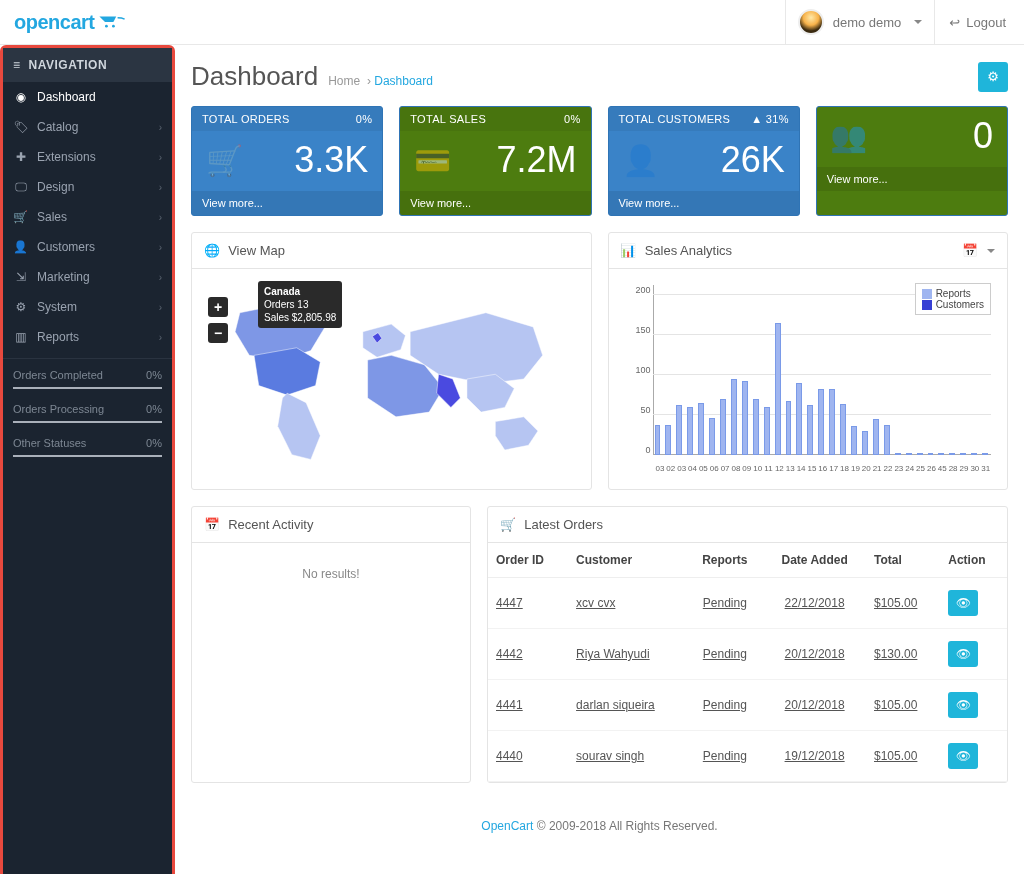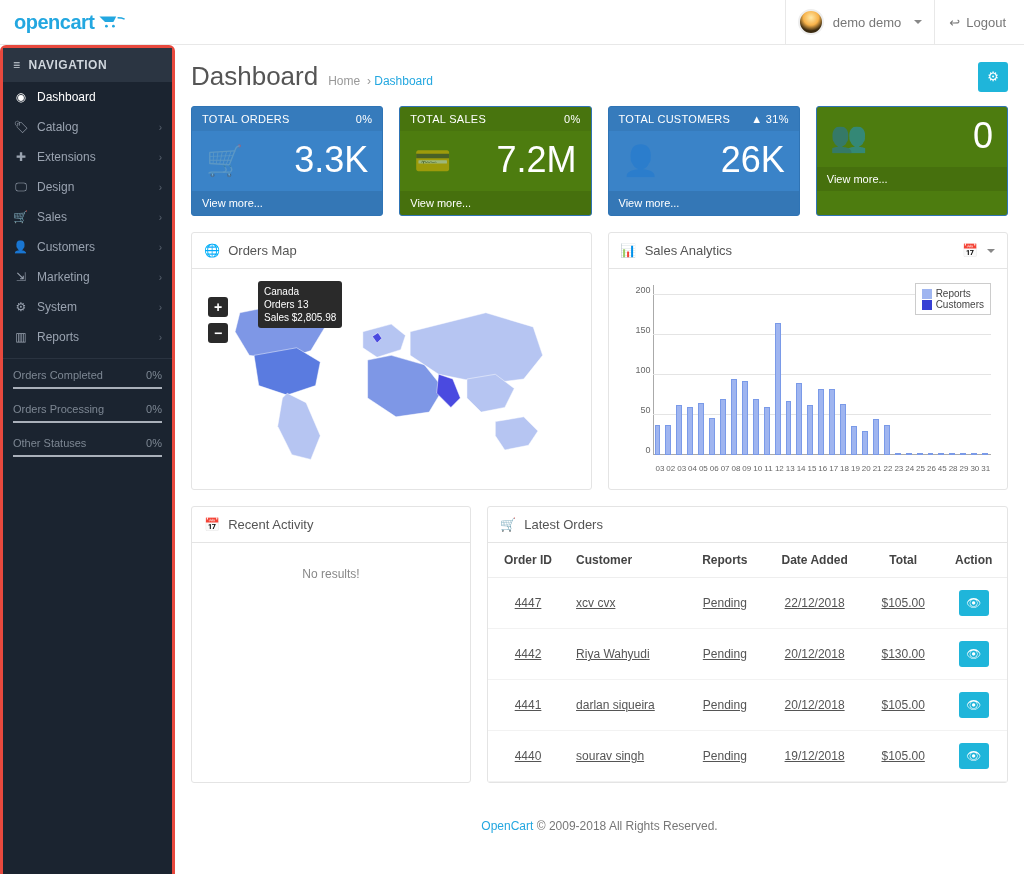--- a/index.html
+++ b/index.html
@@ -45,34 +45,34 @@
 .panels { display: grid; grid-template-columns: 1fr 1fr; gap: 16px; padding: 0 16px 16px; }
 .panel { border: 1px solid #e4e4e4; border-radius: 3px; }
 .panel-h { padding: 10px 12px; border-bottom: 1px solid #e4e4e4; color: #555; font-size: 13px; display:flex; align-items:center; gap:8px; font-weight:500; }
 .panel-h .right { margin-left:auto; color:#23a7e0; cursor:pointer; display:flex; align-items:center; gap:4px;}
 .panel-b { padding: 10px; position: relative; }
 
 .map-wrap { position: relative; height: 200px; }
 .zoom-ctl { position:absolute; left:6px; top:18px; display:flex; flex-direction:column; gap:6px; z-index:3;}
 .zbtn { width:20px; height:20px; background:#2a2a2a; color:#fff; border-radius:3px; display:flex; align-items:center; justify-content:center; font-size:14px; cursor:pointer; font-weight:bold;}
 .map-tip { position:absolute; left:56px; top:2px; background:#2a2a2a; color:#fff; font-size:10px; border-radius:3px; padding:4px 6px; line-height:1.3; z-index:3;}
-.map-tip .t { font-weight:400; }
+.map-tip .t { font-weight:700; }
 .map-svg { position:absolute; left:0; top:0; width:100%; height:100%; }
 
 .chart-wrap { height: 200px; position:relative; }
 .legend { position:absolute; right:6px; top:4px; border:1px solid #ccc; font-size:10px; padding:4px 6px; background:#fff; z-index:2;}
 .legend div { display:flex; align-items:center; gap:4px; }
 .lg-sq { width:10px; height:10px; display:inline-block; }
 
 .panels2 { display: grid; grid-template-columns: 280px 1fr; gap: 16px; padding: 0 16px 16px; }
 .no-results { text-align:center; color:#888; padding: 14px; font-size:12px; }
 
 table { width:100%; border-collapse: collapse; font-size:12px; }
 th { text-align:left; padding:10px 8px; color:#444; font-weight:600; border-bottom:1px solid #eee; }
-th.tr, td.tr { text-align:center; }
+th.tr, td.tr { text-align:left; }
 th.tc, td.tc { text-align:center; }
 td { padding:12px 8px; border-bottom:1px solid #f2f2f2; color:#555;text-decoration:underline; }
 .eye-btn { width:30px; height:26px; background:#1fb5da; border-radius:3px; display:inline-flex; align-items:center; justify-content:center; color:#fff; cursor:pointer; }
 
 .footer { text-align:center; font-size:12px; color:#777; padding: 20px 0 30px; }
 .footer a { color:#23a7e0; text-decoration:none; }
 
 .bars { display:flex; align-items:flex-end; gap:2px; height:160px; position:absolute; left:36px; bottom:24px; right:6px; }
 .bar-group { flex:1; display:flex; align-items:flex-end; gap:1px; position:relative; }
 .bar-o { background:#9fb5f0; border:1px solid #7a9ae8; flex:1; }
@@ -241,21 +241,21 @@
             <span class="tile-val">0</span>
           </div>
   <div class="tile-foot">View more...</div>
         </div>
       </div>
 
     <div class="panels">
       <div class="panel">
         <div class="panel-h">
             <span>🌐</span>
-            <span>Orders Map</span>
+            <span>View Map</span>
           </div>
         <div class="panel-b">
           <div class="map-wrap">
             <div class="zoom-ctl">
               <div class="zbtn">+</div>
               <div class="zbtn">−</div>
             </div>
             <div class="map-tip">
               <div class="t">Canada</div>
               <div>Orders 13</div>

